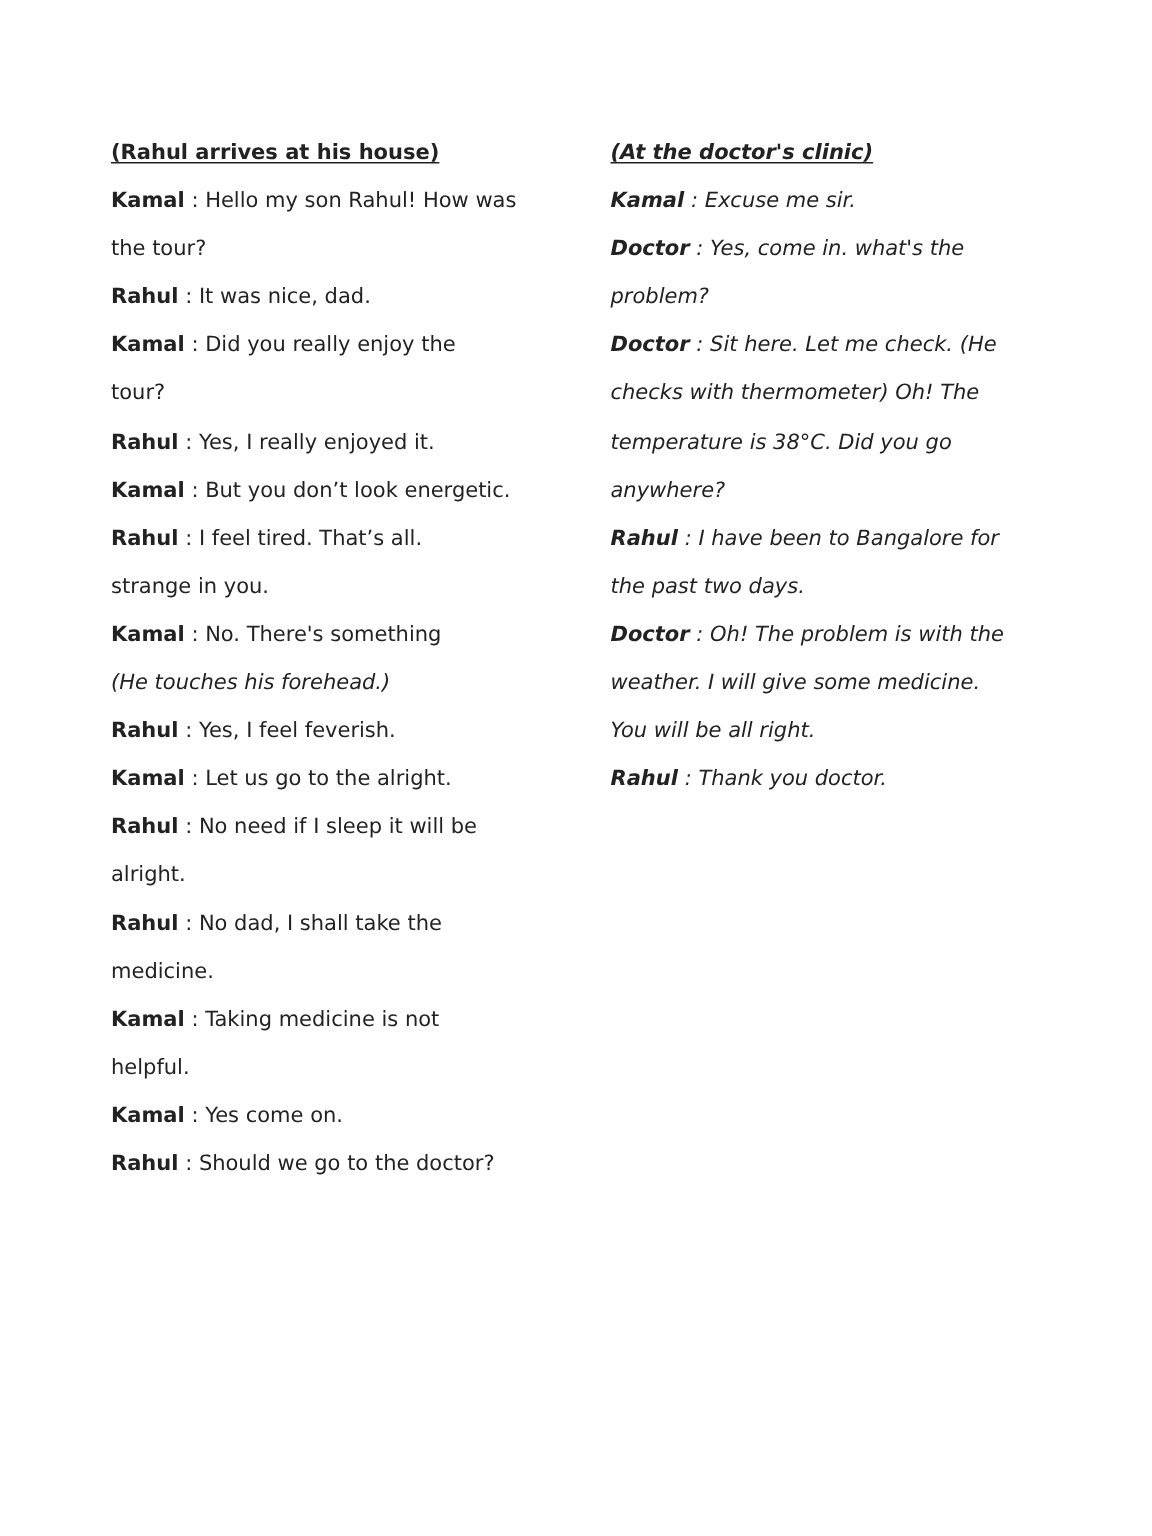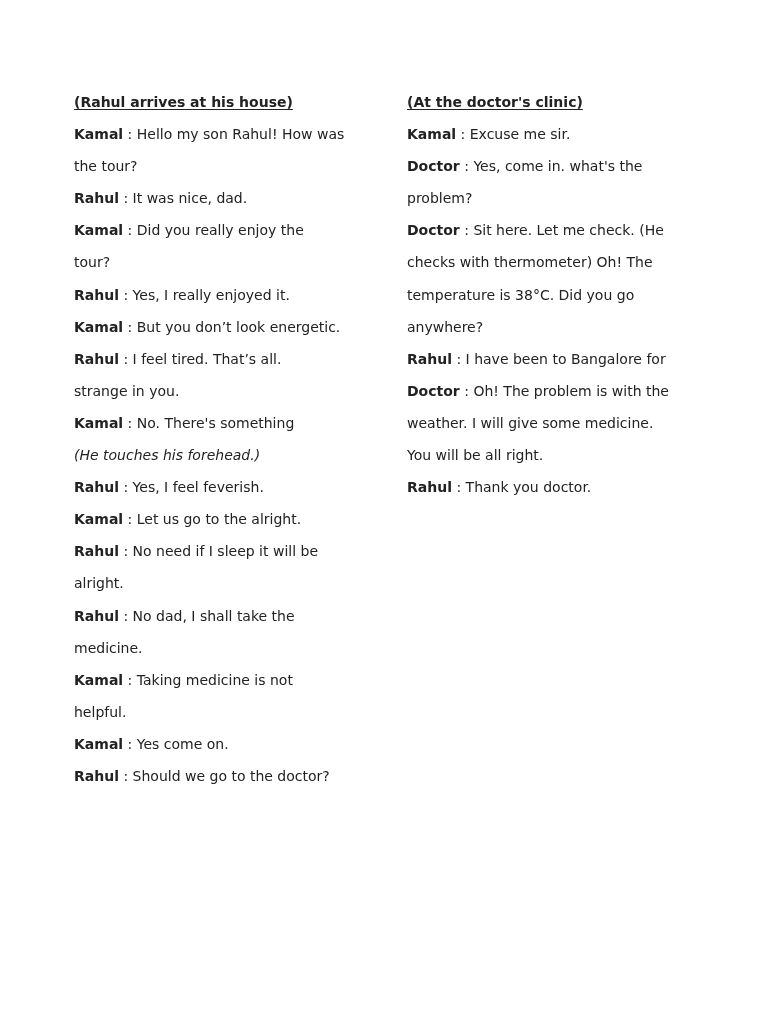--- a/index.html
+++ b/index.html
@@ -21,21 +21,21 @@
       left: 0; top: 0;
       width: 768px; height: 1024px;
       background: #ffffff;
     }
     .column {
       position: absolute;
       top: 86px;
       line-height: 32.1px;
     }
     .col-left { left: 74px; width: 290px; }
-    .col-right { left: 407px; width: 290px; }
+    .col-right { left: 407px; width: 290px; font-style: italic; }
     .heading {
       font-weight: bold;
       text-decoration: underline;
       text-underline-offset: 2px;
       display: block;
     }
     .line {
       display: block;
       white-space: pre;
     }
@@ -82,20 +82,21 @@
     <span class="heading">(At the doctor's clinic)</span>
     <div id="right-lines">
         <span class="line"><span class="speaker">Kamal</span><span> : Excuse me sir.</span></span>
         <span class="line"><span class="speaker">Doctor</span><span> : Yes, come in. what's the</span></span>
         <span class="line"><span class="speaker"></span><span>problem?</span></span>
         <span class="line"><span class="speaker">Doctor</span><span> : Sit here. Let me check. (He</span></span>
         <span class="line"><span class="speaker"></span><span>checks with thermometer) Oh! The</span></span>
         <span class="line"><span class="speaker"></span><span>temperature is 38°C. Did you go</span></span>
         <span class="line"><span class="speaker"></span><span>anywhere?</span></span>
         <span class="line"><span class="speaker">Rahul</span><span> : I have been to Bangalore for</span></span>
+        <span class="line"><span class="speaker"></span><span>the past two days.</span></span>
         <span class="line"><span class="speaker">Doctor</span><span> : Oh! The problem is with the</span></span>
         <span class="line"><span class="speaker"></span><span>weather. I will give some medicine.</span></span>
         <span class="line"><span class="speaker"></span><span>You will be all right.</span></span>
         <span class="line"><span class="speaker">Rahul</span><span> : Thank you doctor.</span></span>
       </div>
   </div>
 
 </div>
 
 </body></html>

